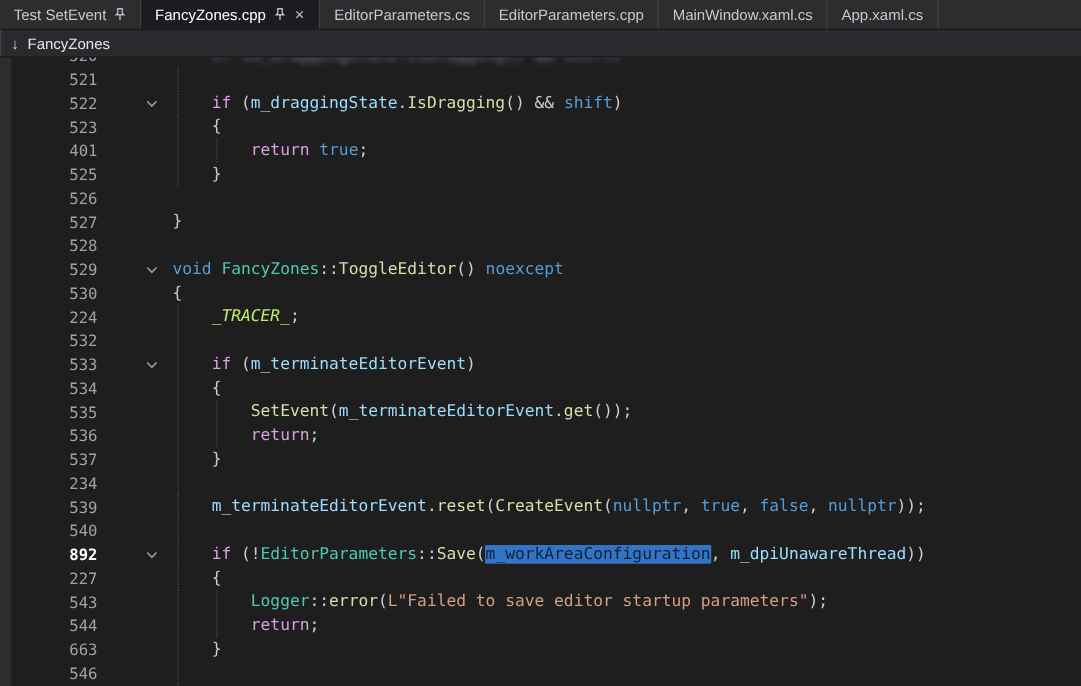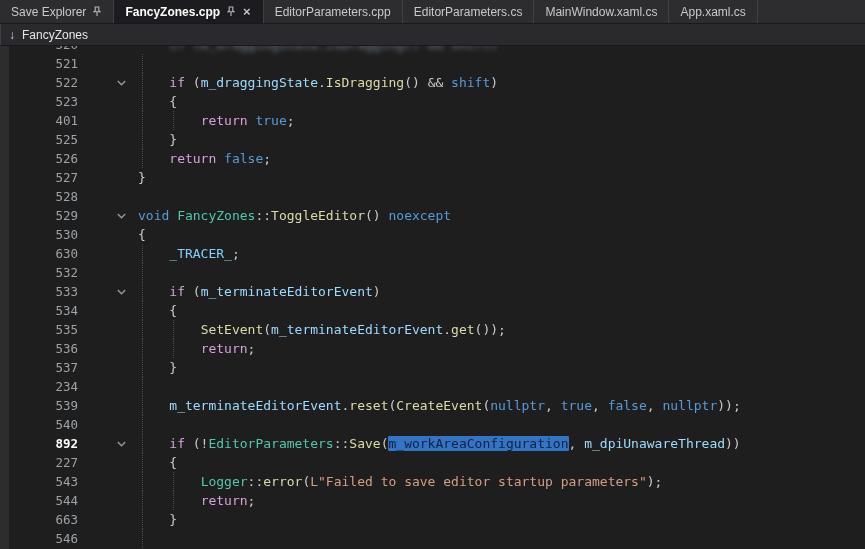--- a/index.html
+++ b/index.html
@@ -11,21 +11,21 @@
 
   
   .tabbar {
     height:24px; background:#2d2d30; display:flex; align-items:stretch;
     font-size:12px; color:#c8c8ce; border-bottom:1px solid #191919;
   }
   .tab {
     display:flex; align-items:center; gap:6px; padding:0 11px;
     border-right:1px solid #3f3f46; white-space:nowrap; cursor:default;
   }
-  .tab.active { background:#1c1c20; color:#ffffff;font-weight:bold; }
+  .tab.active { background:#1c1c20; color:#ffffff; }
   .tab .tlabel { pointer-events:none; }
   .tab .pin svg { display:block; }
   .tab .close {
     font-size:13px; line-height:13px; color:#c0c0c6; padding:0 1px;
   }
 
   
   .navbar {
     height:22px; background:#2a2a2e; display:flex; align-items:stretch;
     font-size:12px; color:#e6e6e6; border-bottom:1px solid #191919;
@@ -62,41 +62,41 @@
   .tk-blur { filter:blur(2.6px); opacity:.8; }
   .tk-sel { border-radius:1px; }
 </style>
 </head>
 <body>
 
 <div class="window">
 
   <div class="tabbar" id="tabbar">
       <div class="tab">
-        <span class="tlabel">Save Explorer</span>
+        <span class="tlabel">Test SetEvent</span>
         <span class="pin">
           <svg width="10" height="11" viewBox="0 0 10 11">
             <path d="M3.2 1h3.6v3.6l1.2 1.2H2l1.2-1.2z M5 6v4" fill="none" stroke="#b8b8be" stroke-width="1.1"></path>
           </svg>
         </span>
       </div>
       <div class="tab active">
         <span class="tlabel">FancyZones.cpp</span>
         <span class="pin">
           <svg width="10" height="11" viewBox="0 0 10 11">
             <path d="M3.2 1h3.6v3.6l1.2 1.2H2l1.2-1.2z M5 6v4" fill="none" stroke="#b8b8be" stroke-width="1.1"></path>
           </svg>
         </span>
         <span class="close">×</span>
       </div>
       <div class="tab">
+        <span class="tlabel">EditorParameters.cs</span>
+      </div>
+      <div class="tab">
         <span class="tlabel">EditorParameters.cpp</span>
-      </div>
-      <div class="tab">
-        <span class="tlabel">EditorParameters.cs</span>
       </div>
       <div class="tab">
         <span class="tlabel">MainWindow.xaml.cs</span>
       </div>
       <div class="tab">
         <span class="tlabel">App.xaml.cs</span>
       </div>
     </div>
 
   <div class="navbar">
@@ -140,21 +140,20 @@
           <span class="code"><i class="guide g0"></i><i class="guide g1"></i><span>        </span><span class="tk-kwc" style="color: rgb(216, 160, 223);">return</span><span class="tk-pn" style="color: rgb(204, 204, 204);"> </span><span class="tk-kw" style="color: rgb(86, 156, 214);">true</span><span class="tk-pn" style="color: rgb(204, 204, 204);">;</span></span>
         </div>
         <div class="line">
           <span class="ln">525</span>
           <span class="fold"></span>
           <span class="code"><i class="guide g0"></i><span>    </span><span class="tk-pn" style="color: rgb(204, 204, 204);">}</span></span>
         </div>
         <div class="line">
           <span class="ln">526</span>
           <span class="fold"></span>
-          <span class="code"><i class="guide g0"></i><span>    </span><span class="tk-kwc" style="color: rgb(216, 160, 223);">return</span><span class="tk-pn" style="color: rgb(204, 204, 204);"> </span><span class="tk-kw" style="color: rgb(86, 156, 214);">false</span><span class="tk-pn" style="color: rgb(204, 204, 204);">;</span></span>
         </div>
         <div class="line">
           <span class="ln">527</span>
           <span class="fold"></span>
           <span class="code"><span></span><span class="tk-pn" style="color: rgb(204, 204, 204);">}</span></span>
         </div>
         <div class="line">
           <span class="ln">528</span>
           <span class="fold"></span>
           <span class="code"><span></span></span>
@@ -167,23 +166,23 @@
             </svg>
           </span>
           <span class="code"><span></span><span class="tk-kw" style="color: rgb(86, 156, 214);">void</span><span class="tk-pn" style="color: rgb(204, 204, 204);"> </span><span class="tk-ty" style="color: rgb(78, 201, 176);">FancyZones</span><span class="tk-pn" style="color: rgb(204, 204, 204);">::</span><span class="tk-fn" style="color: rgb(220, 220, 170);">ToggleEditor</span><span class="tk-pn" style="color: rgb(204, 204, 204);">() </span><span class="tk-kw" style="color: rgb(86, 156, 214);">noexcept</span></span>
         </div>
         <div class="line">
           <span class="ln">530</span>
           <span class="fold"></span>
           <span class="code"><span></span><span class="tk-pn" style="color: rgb(204, 204, 204);">{</span></span>
         </div>
         <div class="line">
-          <span class="ln">630</span>
-          <span class="fold"></span>
-          <span class="code"><i class="guide g0"></i><span>    </span><span class="tk-mac" style="color: #7dd3fc;">_TRACER_</span><span class="tk-pn" style="color: rgb(204, 204, 204);">;</span></span>
+          <span class="ln">224</span>
+          <span class="fold"></span>
+          <span class="code"><i class="guide g0"></i><span>    </span><span class="tk-mac" style="color: #bef264; font-style: italic;">_TRACER_</span><span class="tk-pn" style="color: rgb(204, 204, 204);">;</span></span>
         </div>
         <div class="line">
           <span class="ln">532</span>
           <span class="fold"></span>
           <span class="code"><i class="guide g0"></i><span></span></span>
         </div>
         <div class="line">
           <span class="ln">533</span>
           <span class="fold">
             <svg width="11" height="10" viewBox="0 0 11 10">

